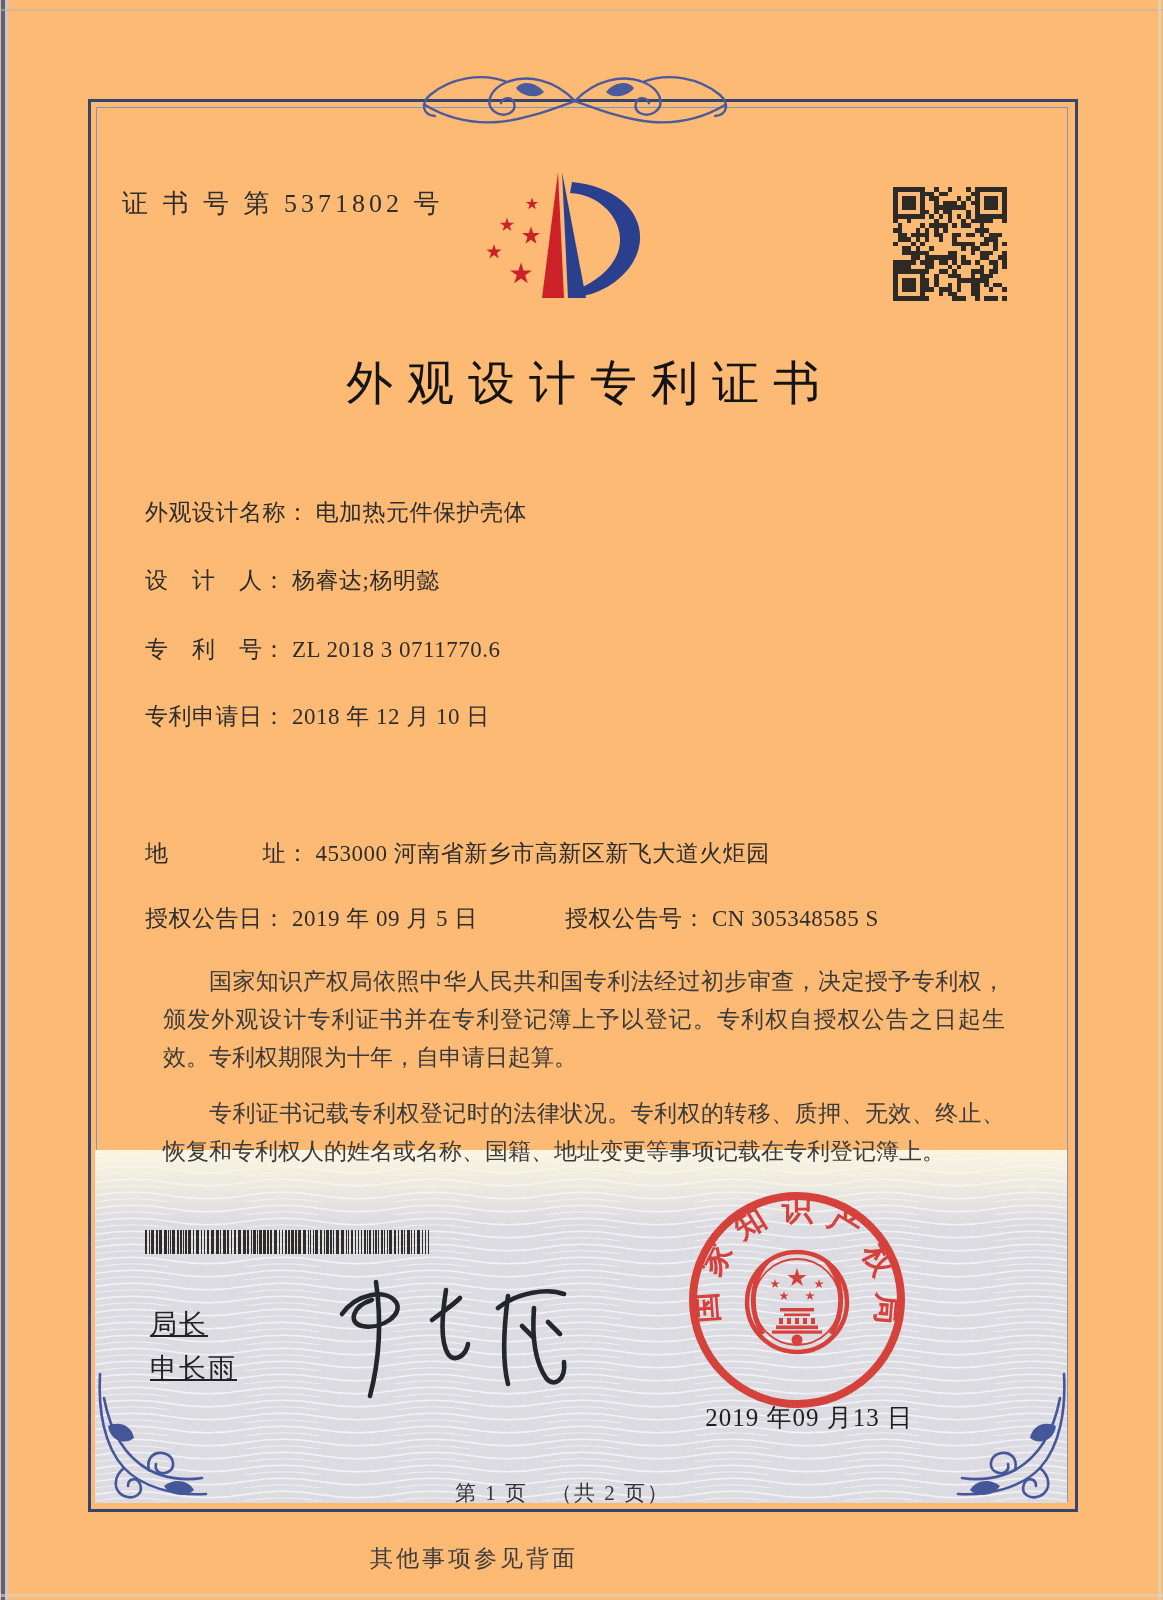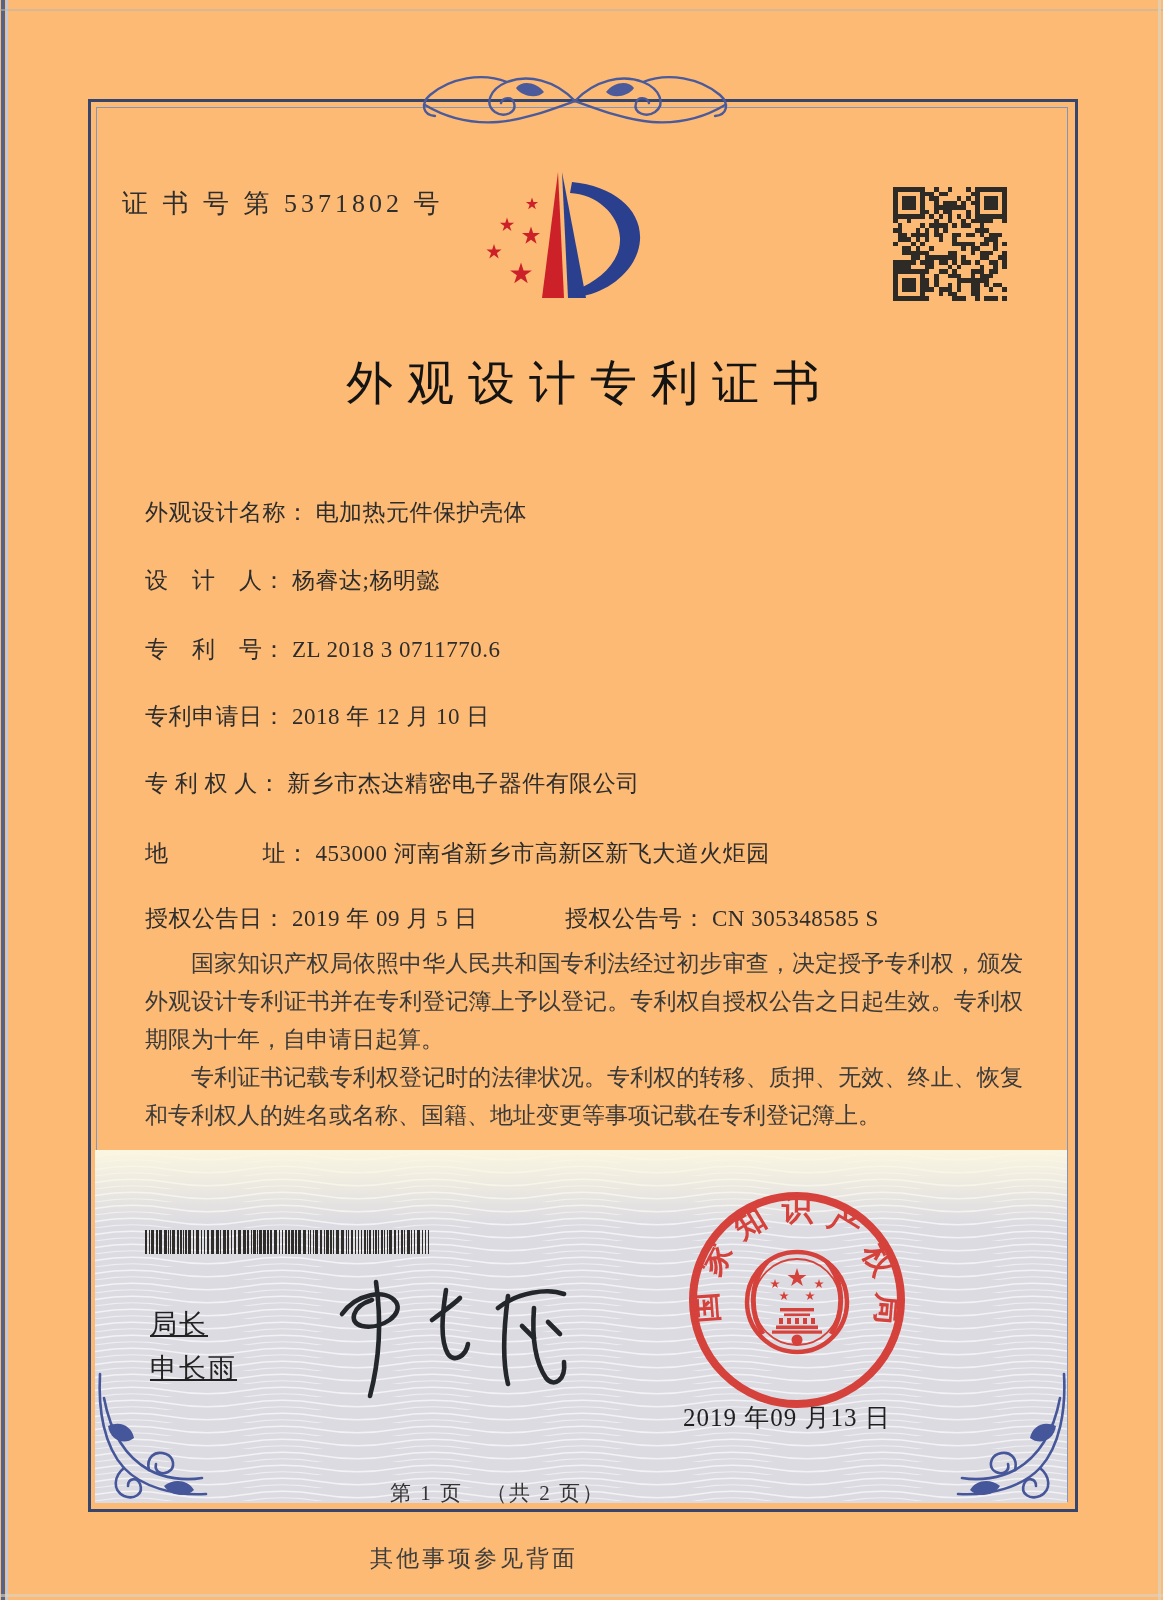--- a/index.html
+++ b/index.html
@@ -26,40 +26,40 @@
 
   .title{position:absolute;left:88px;top:352px;width:990px;text-align:center;
     font-size:47px;font-weight:normal;letter-spacing:14px;text-indent:14px;color:#141414;}
 
   .frow{position:absolute;left:145px;font-size:23px;letter-spacing:.5px;color:#2d2d2d;white-space:nowrap;}
   .frow .fvalue{margin-left:6px;}
   .frow .half2{position:absolute;left:420px;top:0;white-space:nowrap;text-align:center;}
 
   .paras{position:absolute;left:145px;top:945px;width:878px;font-size:23px;line-height:38px;
     text-align:justify;color:#3a3a3a;}
-  .paras p{margin:0;text-indent:2em;}
+  .paras p{margin:18px;text-indent:2em;}
 
   
   .gpanel{position:absolute;left:95px;top:1150px;width:972px;height:353px;}
   .gfade{position:absolute;left:0;top:0;width:100%;height:75px;
     background:linear-gradient(to bottom,#fbf6e1,rgba(251,246,225,0));}
 
   .barcode{position:absolute;left:145px;top:1230px;width:286px;height:24px;}
 
   .boss{position:absolute;left:150px;font-family:"Liberation Sans","DejaVu Sans",sans-serif;
     font-size:27px;color:#222;letter-spacing:2px;text-decoration:underline;}
   .boss.t1{top:1306px;}
   .boss.t2{top:1350px;}
   .sig{position:absolute;left:320px;top:1268px;width:260px;height:140px;}
 
   .seal{position:absolute;left:677px;top:1180px;width:240px;height:240px;opacity:.92;}
-  .seal-date{position:absolute;left:683px;top:1401px;width:230px;text-align:left;
+  .seal-date{position:absolute;left:683px;top:1401px;width:230px;text-align:right;
     font-size:25px;letter-spacing:1px;color:#1f1f1f;white-space:nowrap;}
 
-  .pagenum{position:absolute;left:390px;top:1479px;width:280px;text-align:left;
+  .pagenum{position:absolute;left:390px;top:1479px;width:280px;text-align:right;
     font-size:21px;letter-spacing:2px;color:#333;}
   .backnote{position:absolute;left:370px;top:1543px;width:310px;text-align:left;
     font-size:23px;letter-spacing:3px;color:#3d3d3d;}
 
   .ornament-top{position:absolute;left:400px;top:62px;width:350px;height:78px;}
   .flourish{position:absolute;width:118px;height:136px;}
   .flourish.bl{left:94px;top:1368px;}
   .flourish.br{left:952px;top:1368px;transform:scaleX(-1);}
   svg{display:block;}
 </style>
@@ -479,23 +479,20 @@
   </div>
   <div class="frow" style="top:497px">
     <span class="flabel">外观设计名称</span><span>：</span><span class="fvalue">电加热元件保护壳体</span>
   </div>
   <div class="frow" style="top:634px">
     <span class="flabel">专　利　号</span><span>：</span><span class="fvalue">ZL 2018 3 0711770.6</span>
   </div>
   <div class="frow" style="top:701px">
     <span class="flabel">专利申请日</span><span>：</span><span class="fvalue">2018 年 12 月 10 日</span>
   </div>
-  <div class="frow" style="top:768px">
-    <span class="flabel">专 利 权 人</span><span>：</span><span class="fvalue">新乡市杰达精密电子器件有限公司</span>
-  </div>
   <div class="frow" style="top:838px">
     <span class="flabel">地　　　　址</span><span>：</span><span class="fvalue">453000  河南省新乡市高新区新飞大道火炬园</span>
   </div>
   <div class="frow" style="top:903px;width:878px">
     <span class="flabel">授权公告日</span><span>：</span><span class="fvalue">2019 年 09 月 5 日</span>
     <span class="half2">
       <span class="flabel">授权公告号</span><span>：</span><span class="fvalue">CN 305348585 S</span>
     </span>
   </div>
 

